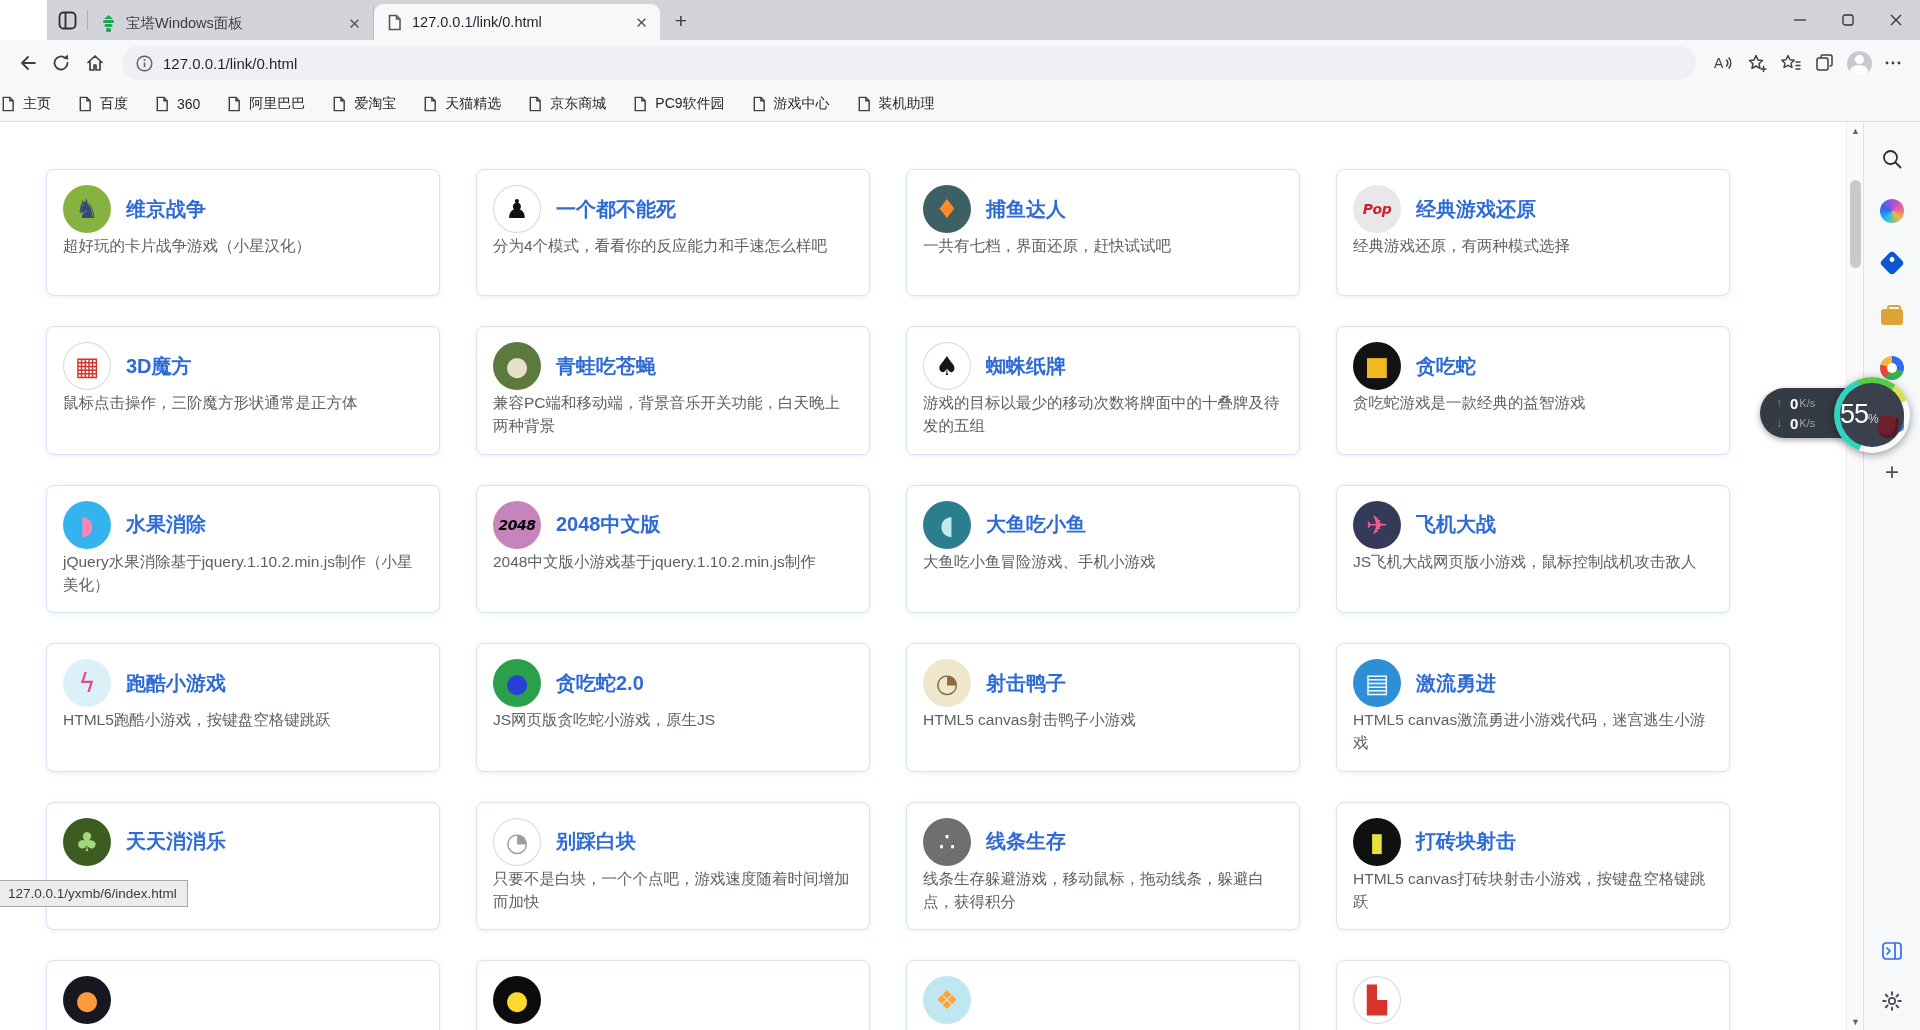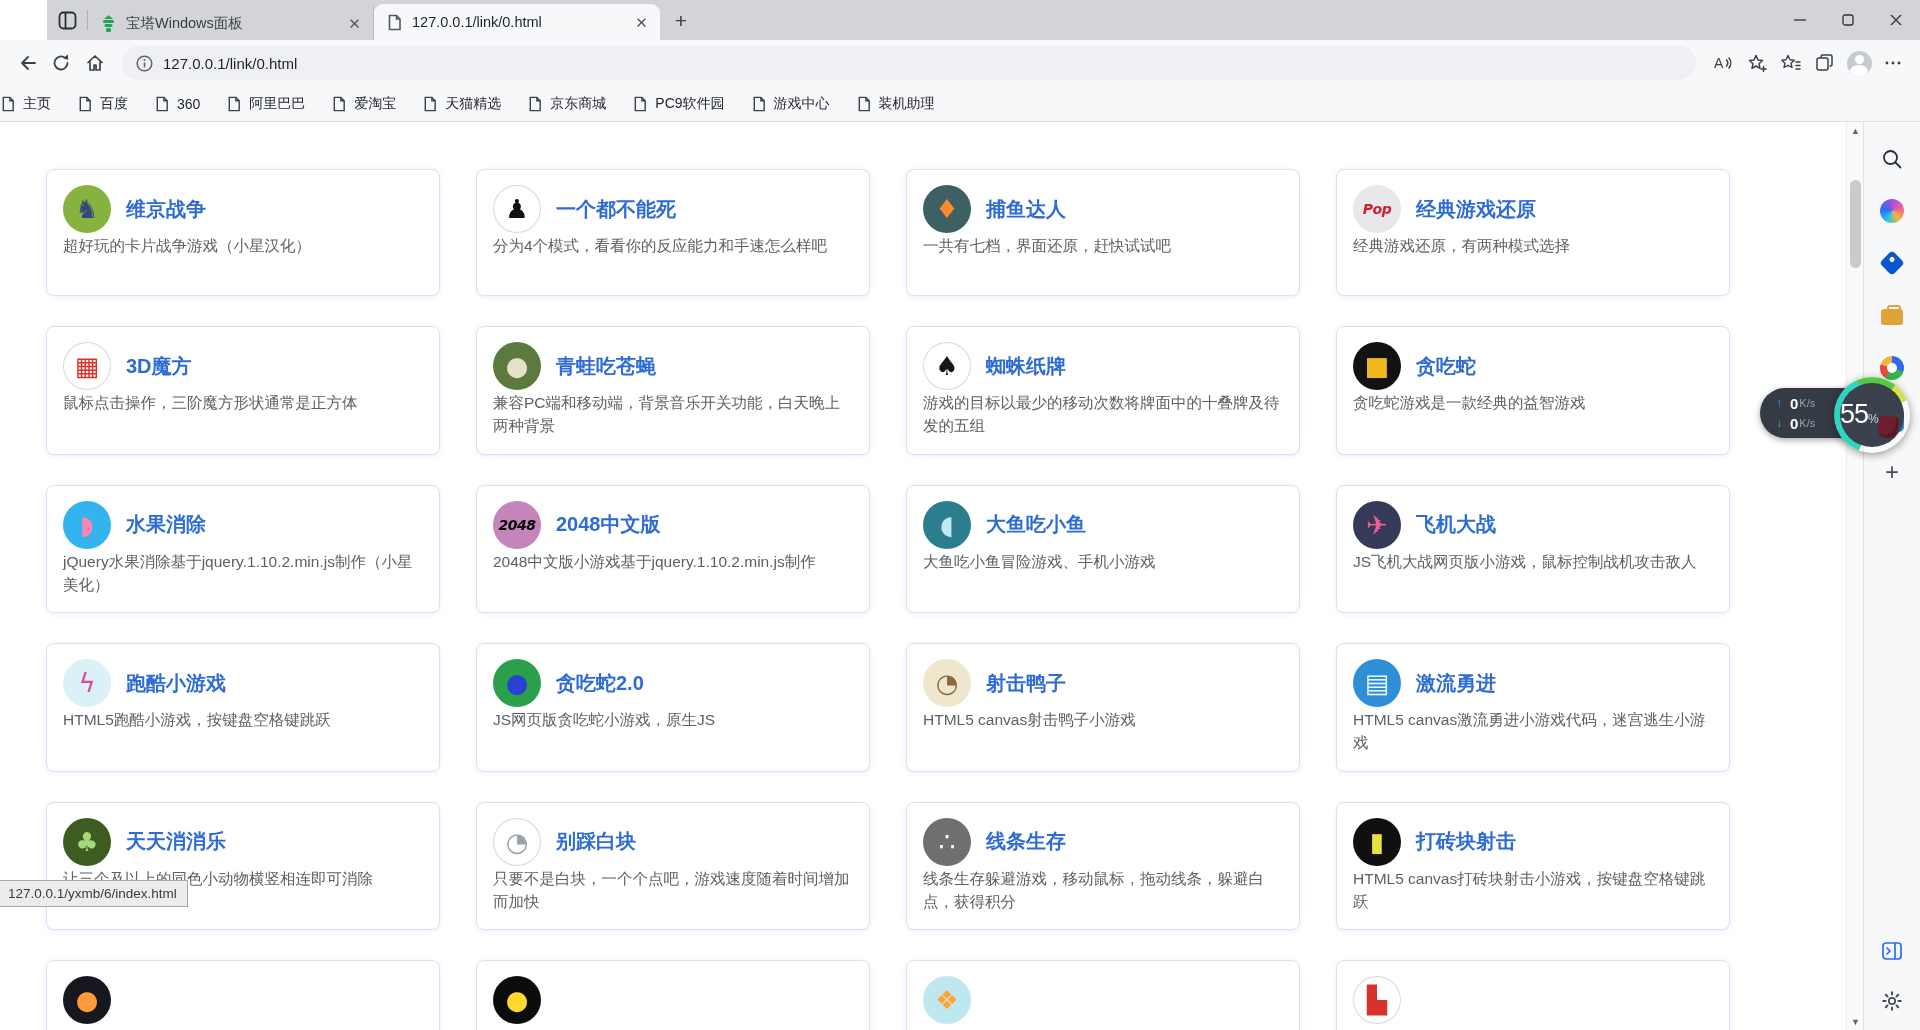--- a/index.html
+++ b/index.html
@@ -442,21 +442,20 @@
             <a class="g-title">激流勇进</a>
           </div>
           <p class="g-desc">HTML5 canvas激流勇进小游戏代码，迷宫逃生小游戏</p>
         </div>
 
         <div class="card">
           <div class="card-head">
             <span class="g-icon" style="background-color: rgb(60, 92, 34); color: rgb(166, 215, 123);">♣</span>
             <a class="g-title">天天消消乐</a>
           </div>
-          <p class="g-desc">让三个及以上的同色小动物横竖相连即可消除</p>
         </div>
 
         <div class="card">
           <div class="card-head">
             <span class="g-icon icon-ring" style="background-color: rgb(255, 255, 255); color: rgb(154, 160, 166);">◔</span>
             <a class="g-title">别踩白块</a>
           </div>
           <p class="g-desc">只要不是白块，一个个点吧，游戏速度随着时间增加而加快</p>
         </div>
 

